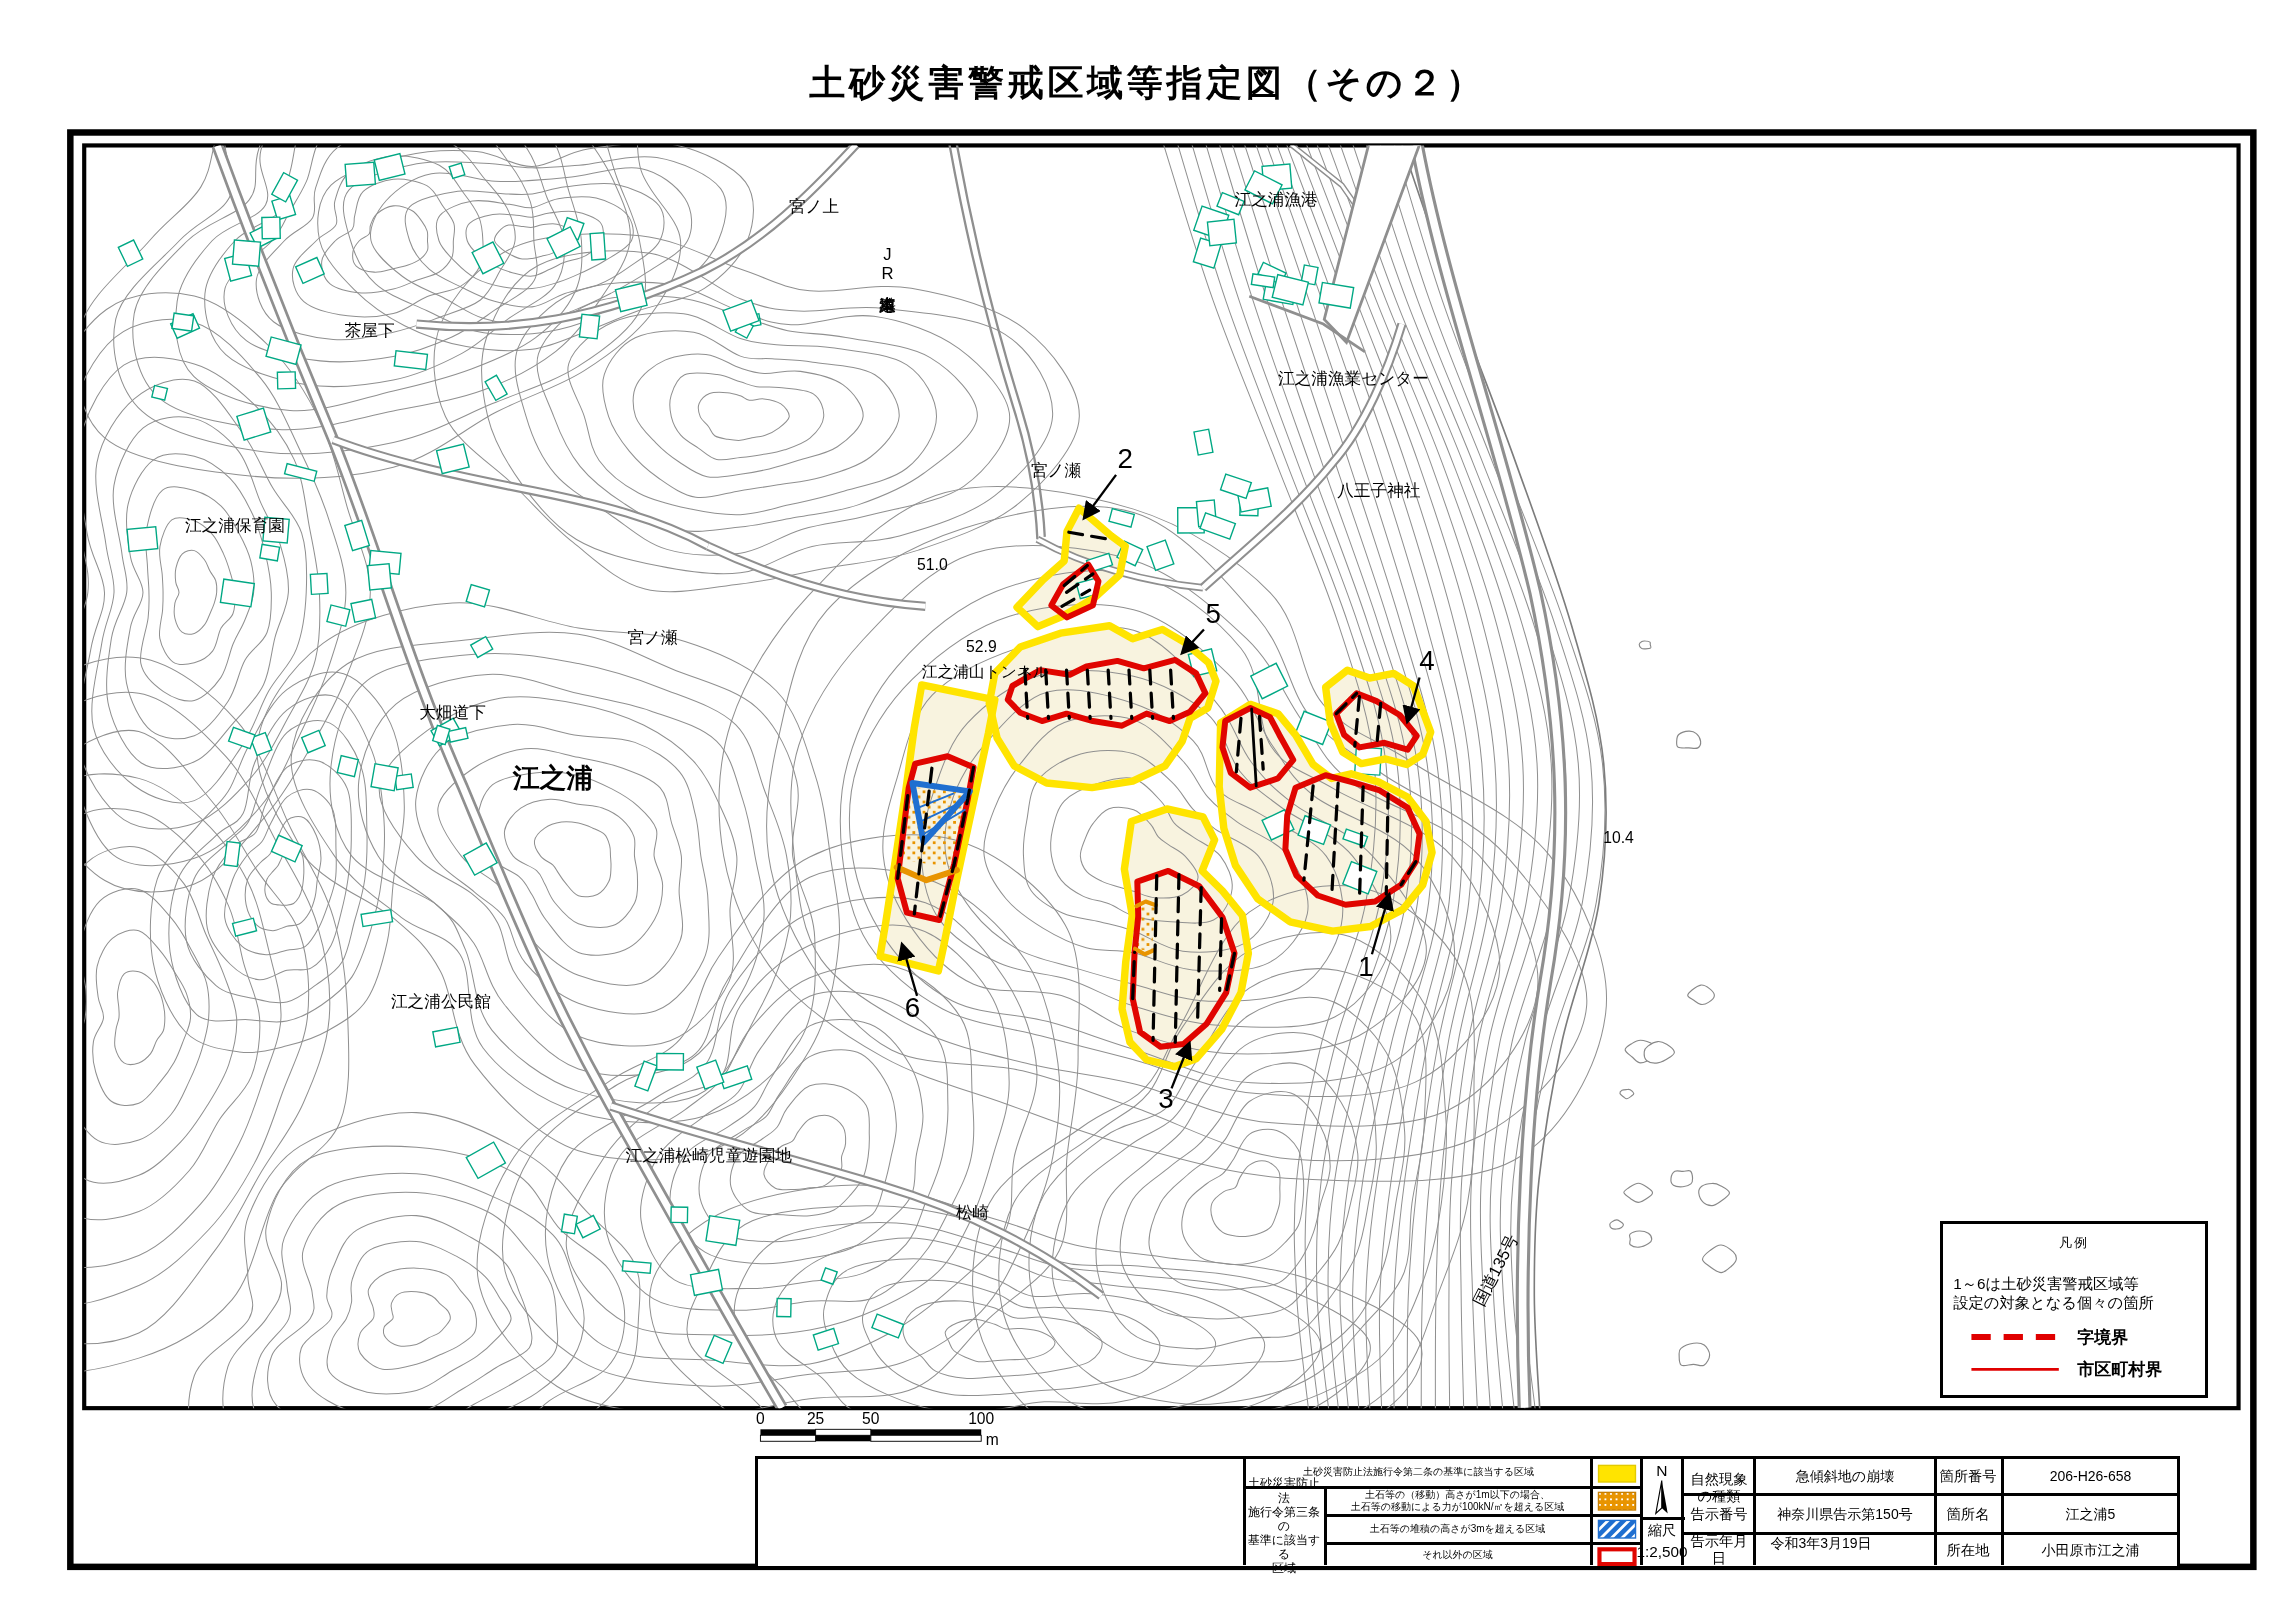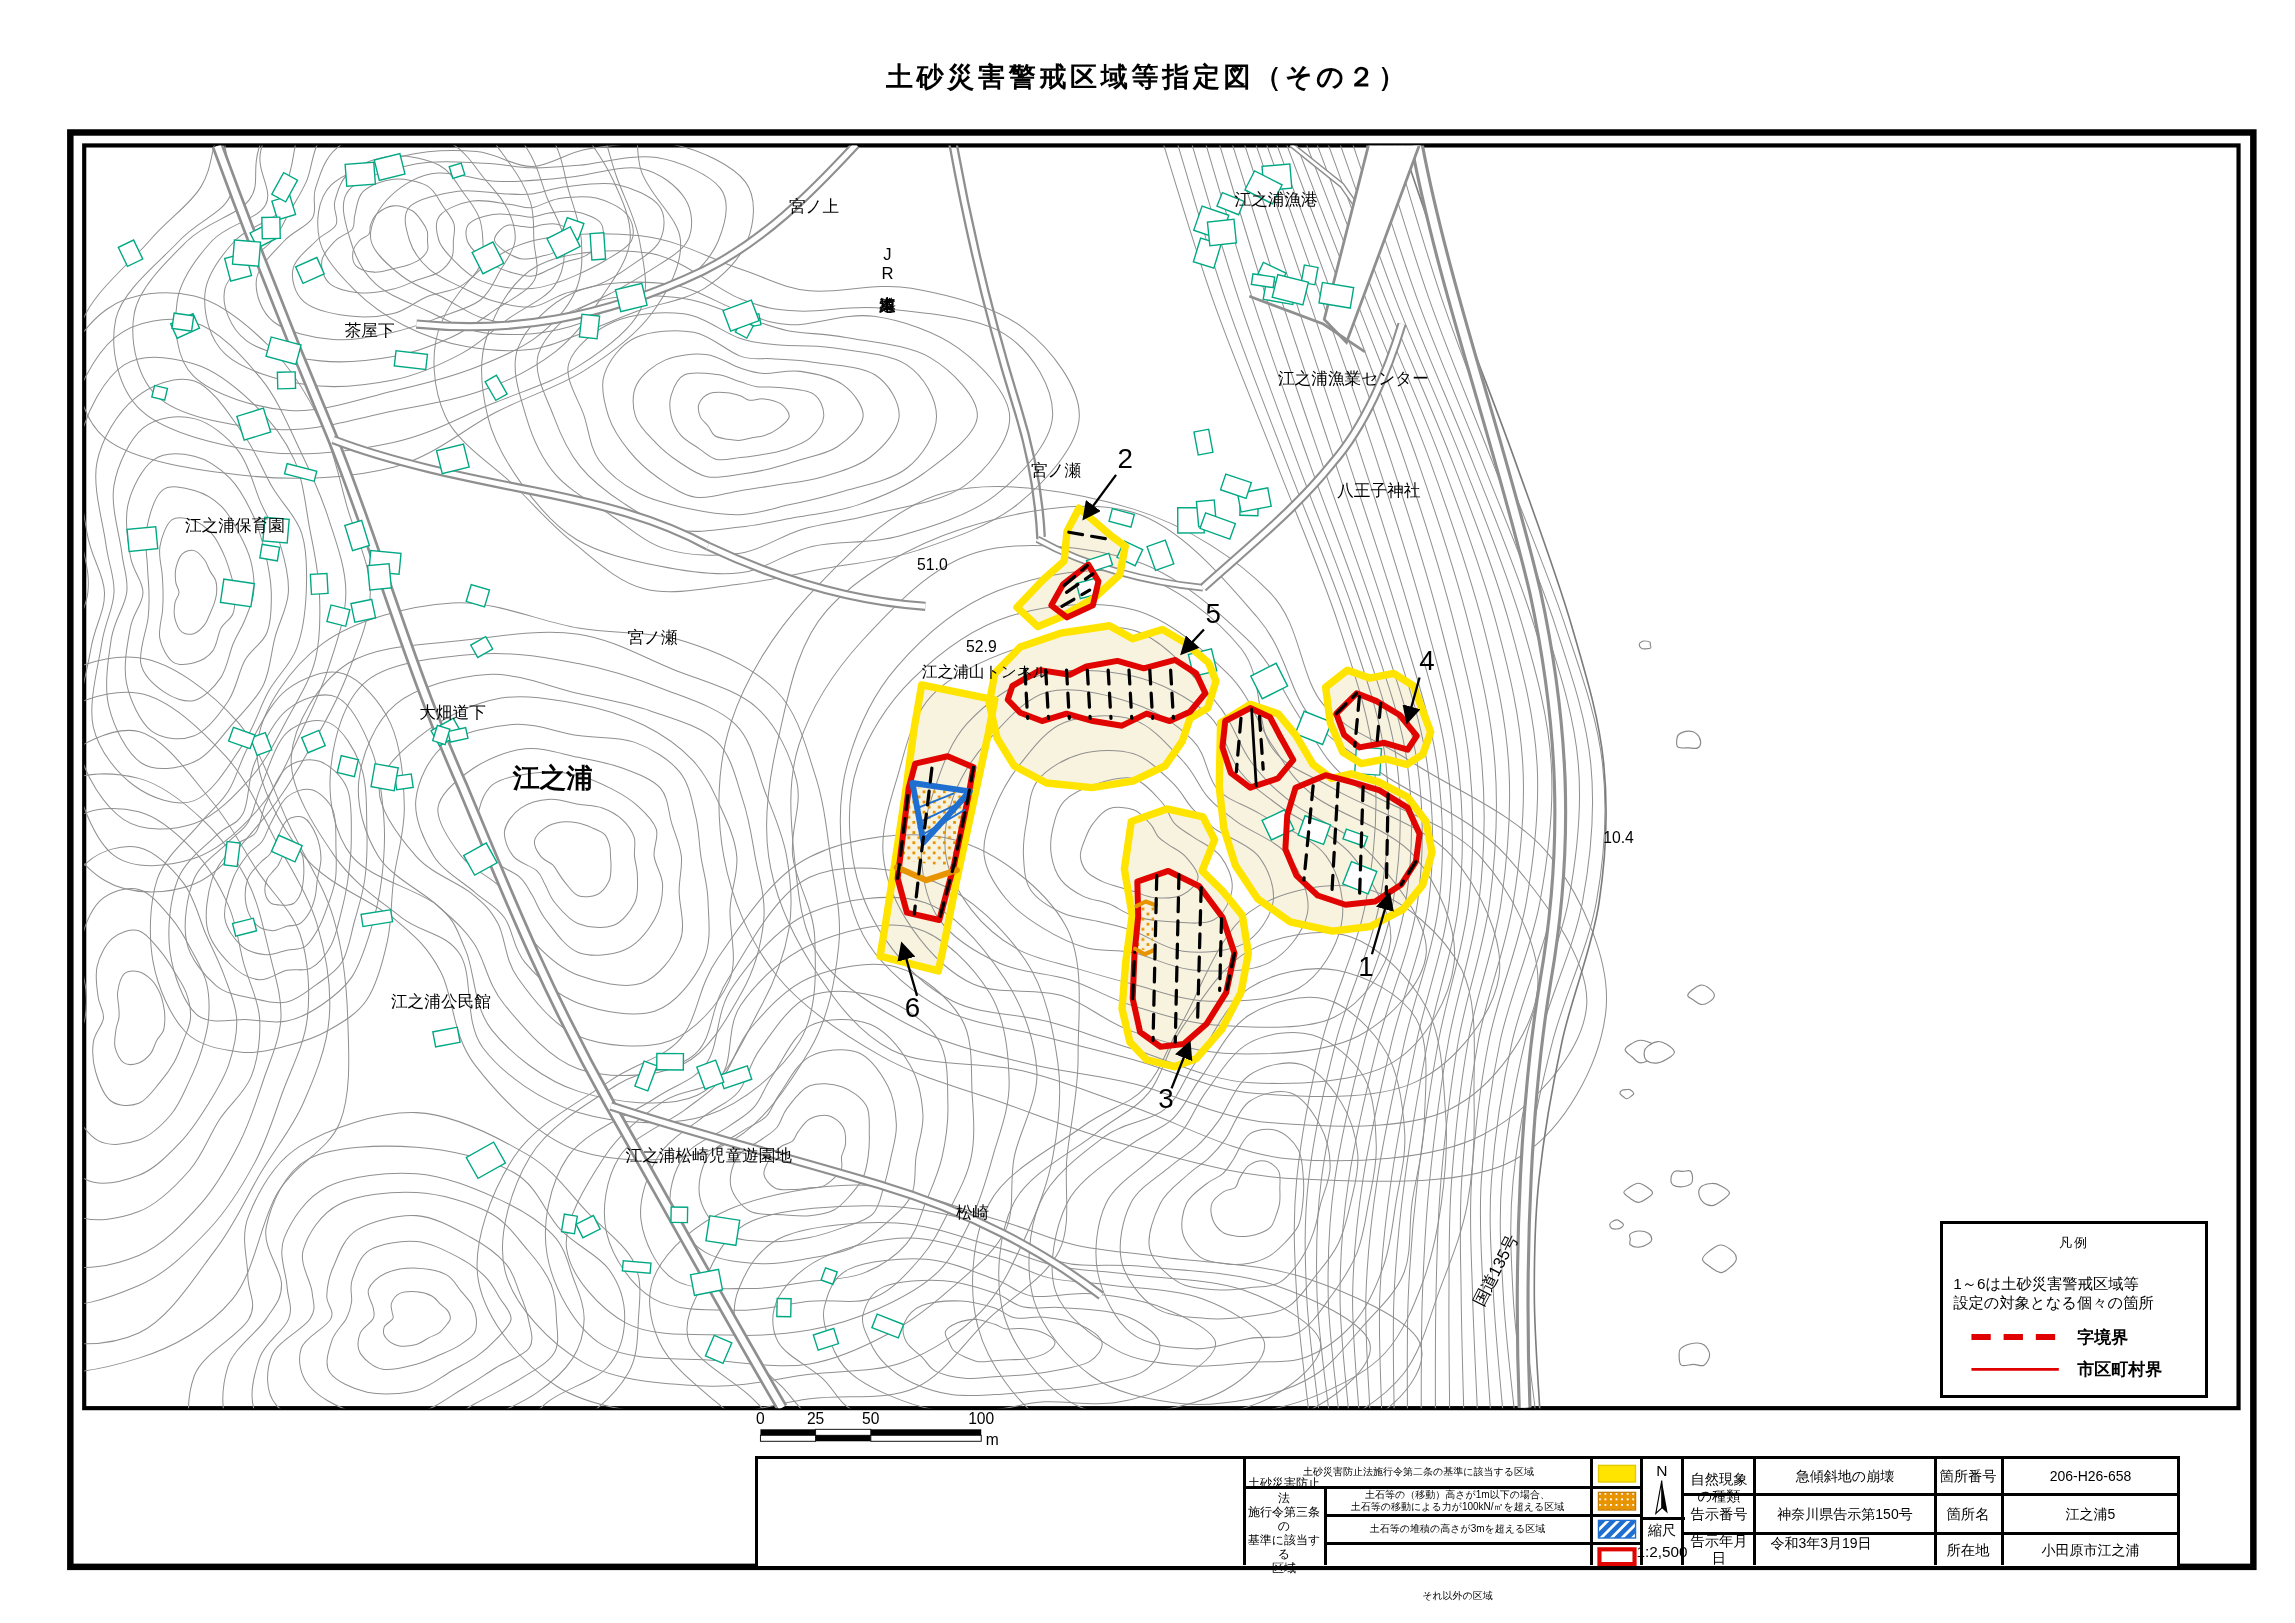--- a/index.html
+++ b/index.html
@@ -1,19 +1,19 @@
 <!DOCTYPE html>
 <html style="font-size:7.4px"><head>
 <meta charset="utf-8">
 <style>
   html,body{margin:0;padding:0;background:#ffffff;}
   .sheet{position:relative;width:2295px;height:1623px;background:#fff;
          font-family:"Liberation Sans","DejaVu Sans",sans-serif;color:#000;overflow:hidden;}
   .page-title{position:absolute;left:0;top:59px;width:100%;text-align:center;
-              font-size:27px;font-weight:bold;letter-spacing:3.7px;}
+              font-size:36px;font-weight:bold;letter-spacing:3.7px;}
   .map-svg{position:absolute;left:0;top:0;}
   
   .legend-box{position:absolute;left:1940px;top:1221px;width:262px;height:171px;
               border:3.7px solid #000;background:#fff;}
   .legend-title{position:absolute;top:10.2px;left:0;width:100%;text-align:center;
                 font-size:13px;letter-spacing:1.9px;}
   .legend-note{position:absolute;top:50px;left:10.2px;width:241px;font-size:15.3px;
                line-height:1.25;white-space:pre-line;}
   .legend-sample{position:absolute;left:0;top:97px;width:100%;height:69px;}
   .legend-sample-label{font-size:37px;font-weight:bold;}
@@ -474,21 +474,21 @@
 
 
     <div class="tb-cell desc-small" style="left:490px;top:0.9px;width:341px;height:25px;">土砂災害防止法施行令第二条の基準に該当する区域</div>
     <div class="tb-cell law-small" style="left:487px;top:29px;width:78px;height:76px;">土砂災害防止法
 施行令第三条の
 基準に該当する
 区域</div>
     <div class="tb-cell desc-small" style="left:568px;top:29px;width:263px;height:26px;">土石等の（移動）高さが1m以下の場合、
 土石等の移動による力が100kN/㎡を超える区域</div>
     <div class="tb-cell desc-small" style="left:568px;top:57px;width:263px;height:25px;">土石等の堆積の高さが3mを超える区域</div>
-    <div class="tb-cell desc-small" style="left:568px;top:85px;width:263px;height:21px;margin-top:41px;">それ以外の区域</div>
+    <div class="tb-cell desc-small" style="left:568px;top:85px;width:263px;height:21px;">それ以外の区域</div>
 
     <svg class="swatch" style="left:839px;top:4.6px;" width="40" height="19.4" viewBox="0 0 86 42">
       <rect x="3" y="3" width="80" height="36" fill="#ffe400" stroke="#e3ca00" stroke-width="3"></rect>
     </svg>
     <svg class="swatch" style="left:839px;top:32px;" width="40" height="20.4" viewBox="0 0 86 44">
       <defs>
           <pattern id="swod" width="12" height="12" patternUnits="userSpaceOnUse">
         <rect width="12" height="12" fill="#e89400"></rect>
         <rect x="4" y="4" width="4" height="4" fill="#fff"></rect>
       </pattern>

